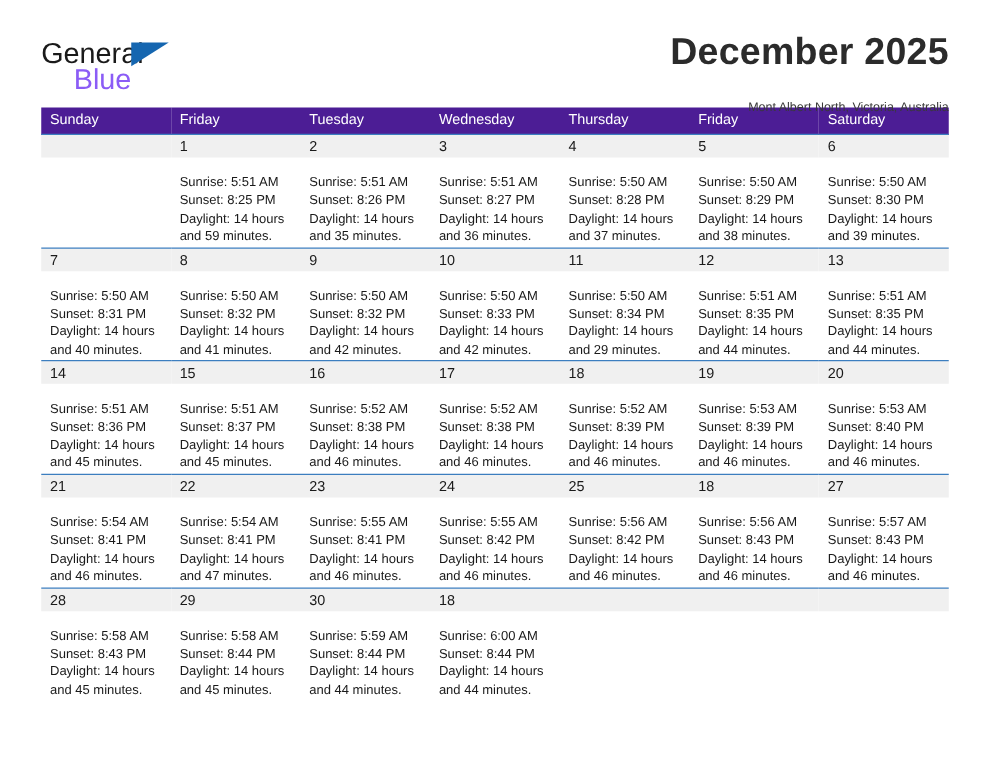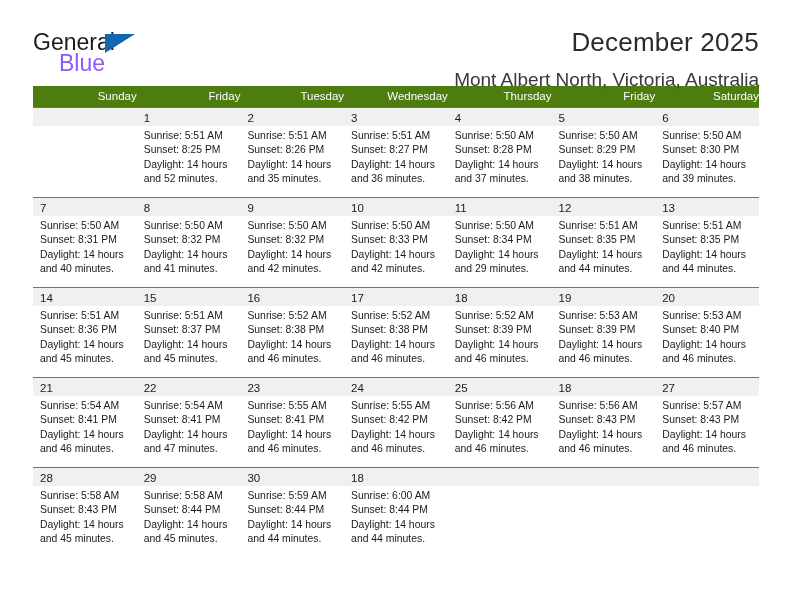--- a/index.html
+++ b/index.html
@@ -56,46 +56,46 @@
     width: 0;
     height: 0;
     border-left: 30px solid #1566b0;
     border-bottom: 19px solid transparent;
   }
   .title-block {
     text-align: right;
     padding-top: 0px;
   }
   .cal-title {
-    font-size: 26px;
-    font-weight: normal;
+    font-size: 30px;
+    font-weight: bold;
     color: #2b2b2b;
     line-height: 36px;
     letter-spacing: 0.2px;
   }
   .cal-subtitle {
-    font-size: 19px;
+    font-size: 10px;
     color: #3a3a3a;
     line-height: 22px;
-    margin-top: 9px;
+    margin-top: 16px;
   }
 
   
   .calendar {
     margin: 8px 33px 0 33px;
     width: 726px;
     border-collapse: collapse;
     table-layout: fixed;
   }
   .calendar th {
-    background: #4d7c0f;
+    background: #4c1d95;
     color: #ffffff;
     font-size: 11.5px;
     font-weight: normal;
-    text-align: right;
+    text-align: left;
     padding: 4px 0 5px 7px;
     height: 21px;
     border: none;
   }
   .calendar td {
     vertical-align: top;
     border-top: 1px solid #3c7ebf;
     padding: 0;
     height: 90px;
     width: 103.7px;
@@ -106,21 +106,21 @@
     font-size: 11.5px;
     color: #1a1a1a;
     padding: 4px 0 3px 7px;
     height: 18px;
     line-height: 12px;
   }
   .daynum.empty {
     color: transparent;
   }
   .detail {
-    padding: 3px 6px 0 7px;
+    padding: 14px 6px 0 7px;
     font-size: 10.4px;
     line-height: 14.4px;
     color: #1a1a1a;
   }
   .detail div { white-space: nowrap; }
 </style>
 </head>
 <body>
 
 <div class="page">
@@ -156,21 +156,21 @@
         <tr>
           <td class="blank">
             <div class="daynum empty"></div>
           </td>
           <td>
             <div class="daynum">1</div>
             <div class="detail">
               <div>Sunrise: 5:51 AM</div>
               <div>Sunset: 8:25 PM</div>
               <div>Daylight: 14 hours</div>
-              <div>and 52 minutes.</div>
+              <div>and 59 minutes.</div>
             </div>
           </td>
           <td>
             <div class="daynum">2</div>
             <div class="detail">
               <div>Sunrise: 5:51 AM</div>
               <div>Sunset: 8:26 PM</div>
               <div>Daylight: 14 hours</div>
               <div>and 35 minutes.</div>
             </div>

